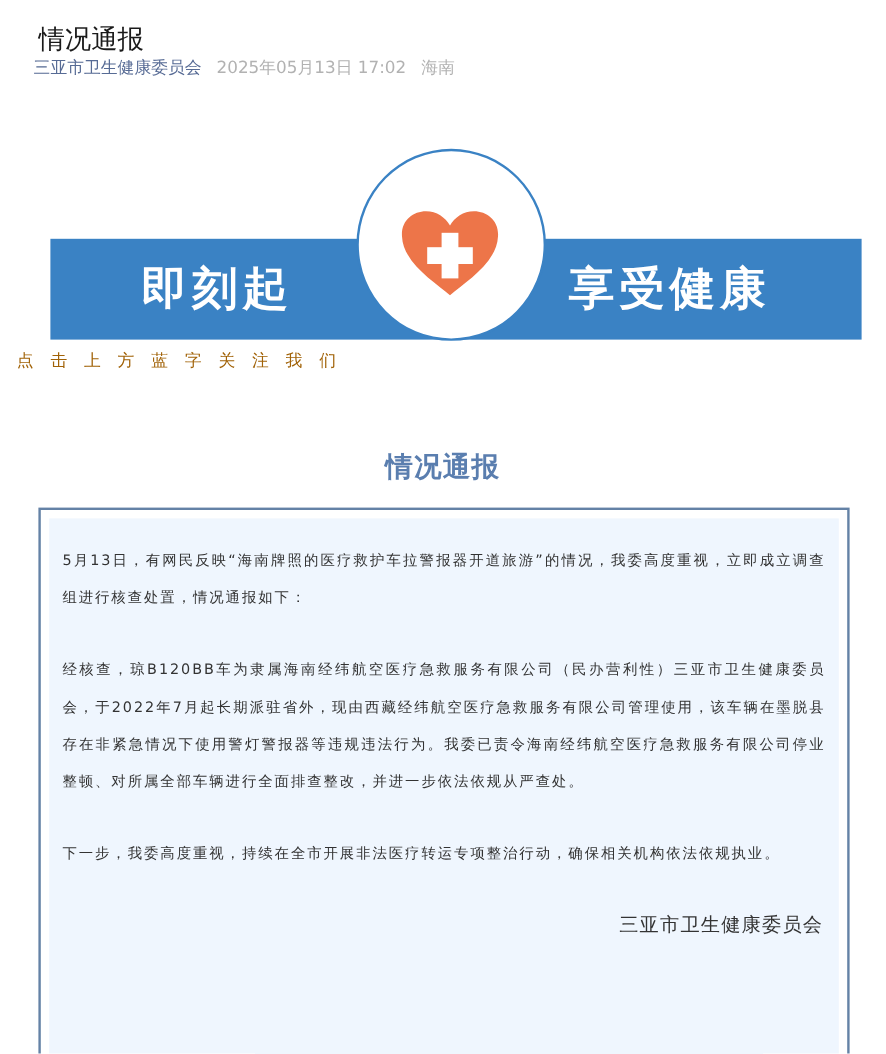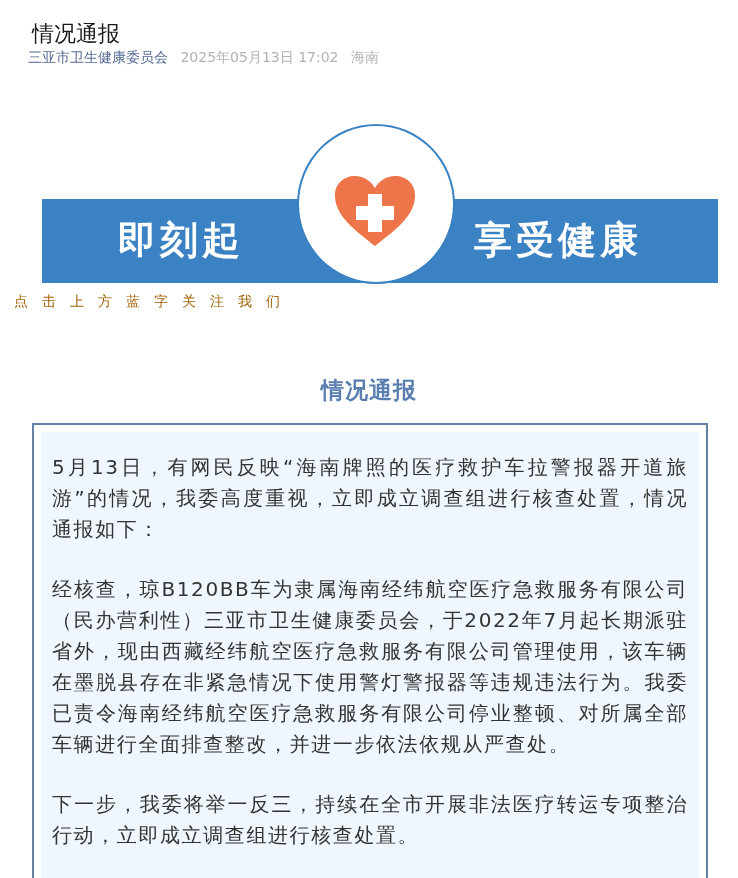--- a/index.html
+++ b/index.html
@@ -52,21 +52,21 @@
   .notice-box {
     position: absolute; left: 32px; top: 423px; width: 672px; height: 470px;
     border: 2px solid #6482a6; box-sizing: content-box;
   }
   .notice-inner {
     position: absolute; left: 7px; top: 7px; right: 7px; bottom: 0;
     background: #eff6fe;
     padding: 20px 11px 0 11px;
   }
   .para {
-    font-size: 20px; line-height: 31px; color: #333333; margin: 0 0 29px 0;
+    font-size: 12px; line-height: 31px; color: #333333; margin: 0 0 29px 0;
     letter-spacing: 1.6px; text-align: justify; font-family: "DejaVu Sans", sans-serif;
   }
   .signoff { text-align: right; font-size: 16px; color: #333333; line-height: 30px; letter-spacing: 1px; padding-right: 2px; }
 </style>
 </head>
 <body>
 
 <h1 class="article-title">情况通报</h1>
 
 <div class="meta">
@@ -87,16 +87,16 @@
   </svg>
   <div class="banner-sub">点击上方蓝字关注我们</div>
 </div>
 
 <div class="section-heading">情况通报</div>
 
 <div class="notice-box">
   <div class="notice-inner">
     <p class="para">5月13日，有网民反映“海南牌照的医疗救护车拉警报器开道旅游”的情况，我委高度重视，立即成立调查组进行核查处置，情况通报如下：</p>
     <p class="para">经核查，琼B120BB车为隶属海南经纬航空医疗急救服务有限公司（民办营利性）三亚市卫生健康委员会，于2022年7月起长期派驻省外，现由西藏经纬航空医疗急救服务有限公司管理使用，该车辆在墨脱县存在非紧急情况下使用警灯警报器等违规违法行为。我委已责令海南经纬航空医疗急救服务有限公司停业整顿、对所属全部车辆进行全面排查整改，并进一步依法依规从严查处。</p>
-    <p class="para">下一步，我委将举一反三，持续在全市开展非法医疗转运专项整治行动，立即成立调查组进行核查处置。</p>
+    <p class="para">下一步，我委高度重视，持续在全市开展非法医疗转运专项整治行动，确保相关机构依法依规执业。</p>
     <div class="signoff">三亚市卫生健康委员会</div>
   </div>
 </div>
 
 </body></html>

